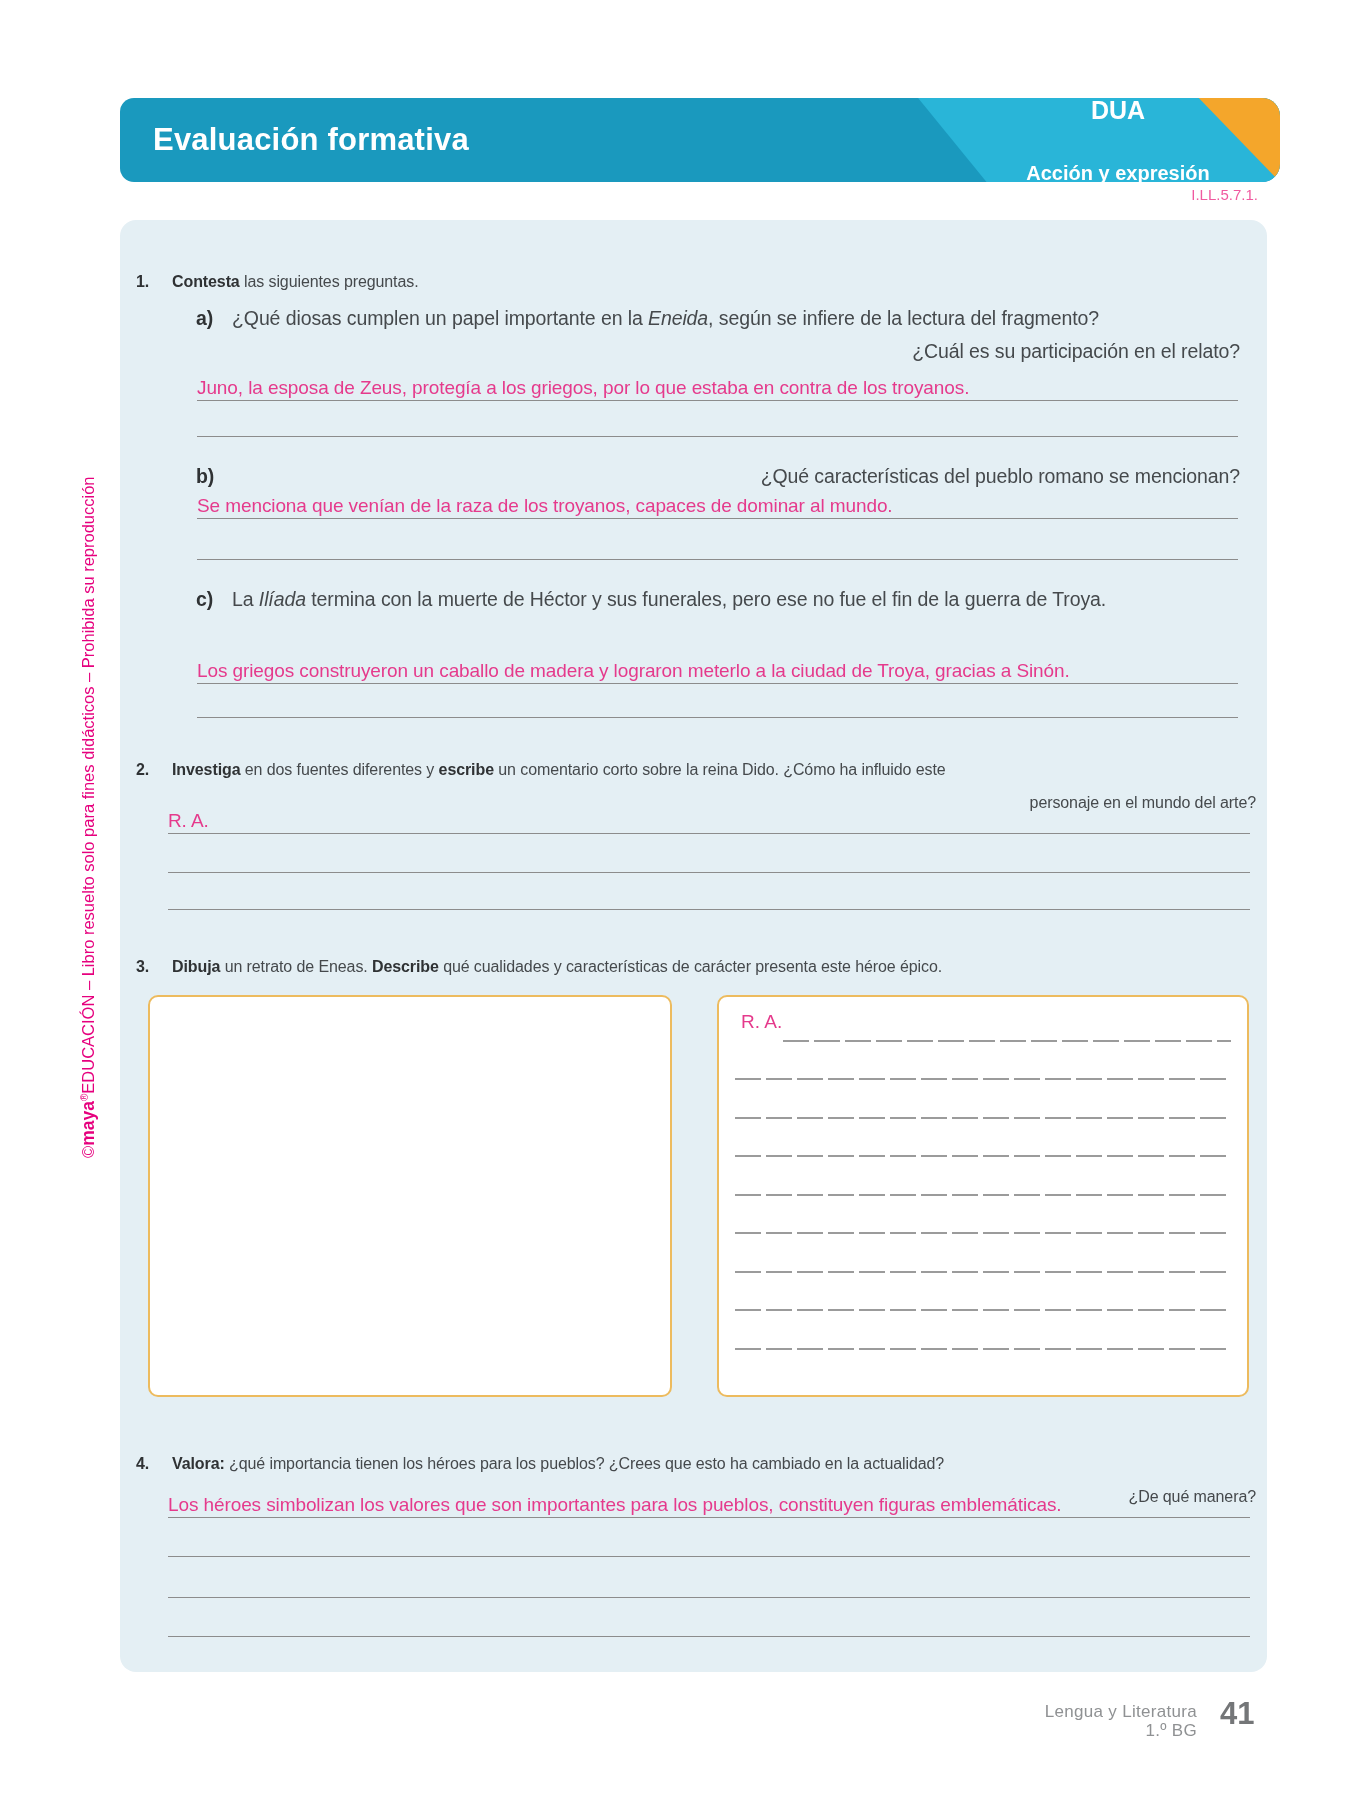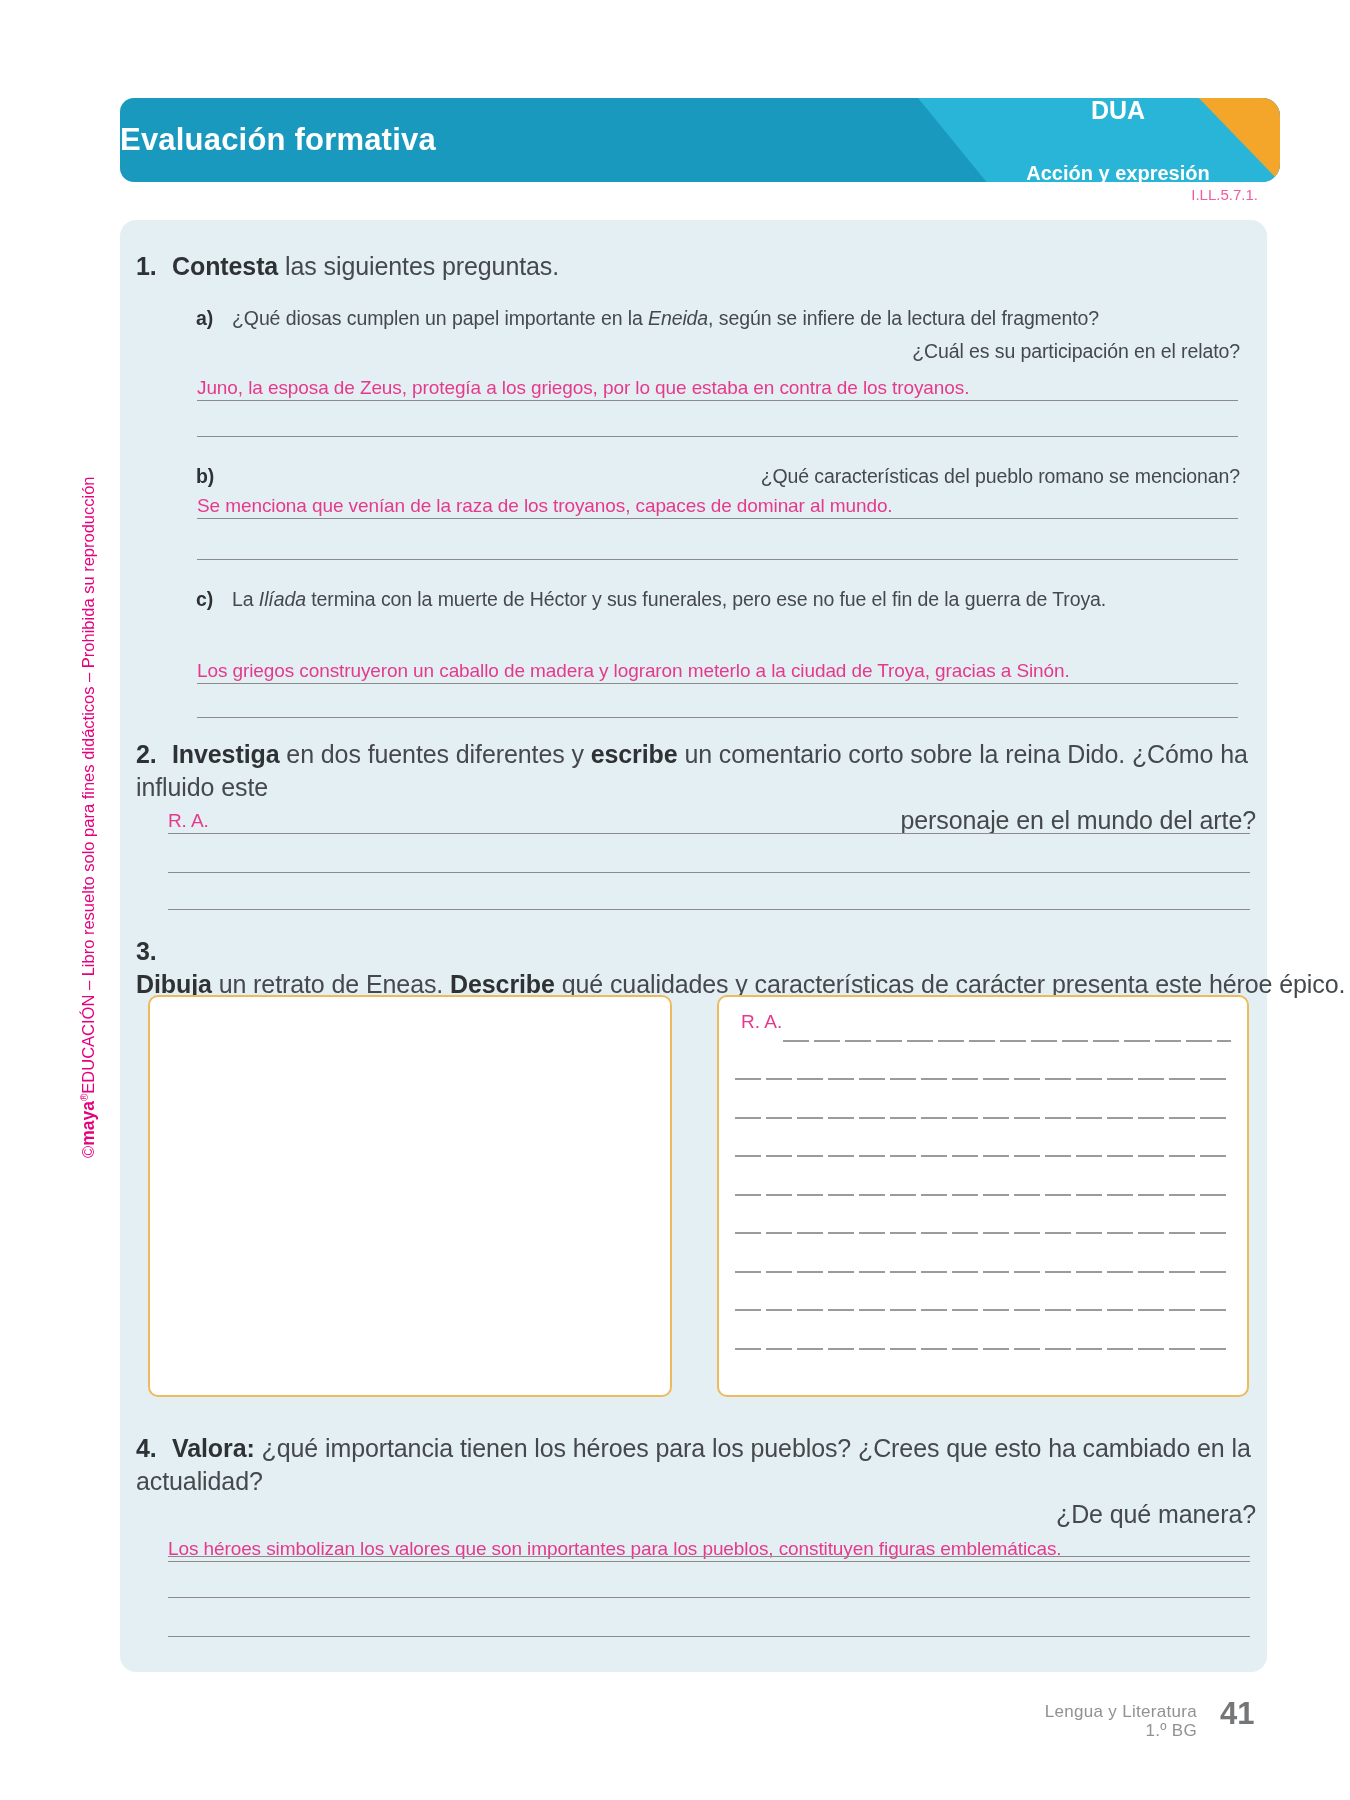--- a/index.html
+++ b/index.html
@@ -17,21 +17,21 @@
     position:absolute; inset:0;
     background:#29B5D8;
     clip-path:polygon(68.8% 0, 100% 0, 100% 100%, 74.7% 100%);
   }
   .banner-orange{
     position:absolute; inset:0;
     background:#F4A62B;
     clip-path:polygon(93% 0, 100% 0, 100% 100%);
   }
   .banner-title{
-    position:relative; color:#ffffff;
+    position:relative; padding-left:33px; color:#ffffff;
     font-size:31px; font-weight:bold; letter-spacing:0.2px;
   }
   .dua-block{
     position:absolute; left:832px; width:332px; top:50%;
     transform:translateY(-50%); text-align:center; color:#ffffff; line-height:1.2;
   }
   .dua-main{font-size:25px; font-weight:bold;}
   .dua-sub{font-size:20px; font-weight:bold;margin-top:36px;}
   .standard-code{
     position:absolute; right:92px; top:186px;
@@ -46,21 +46,21 @@
   .side-notice .brand{font-weight:bold; font-size:17.5px;}
   .side-notice .reg{font-size:10px; vertical-align:super;}
   
   .panel{
     position:absolute; left:120px; top:220px; width:1147px; height:1452px;
     background:#E4EFF4; border-radius:16px;
   }
   .q, .sub, .ansline, .blankline, .subtext-line{box-sizing:border-box;}
   .q{
     position:absolute; left:16px; width:1120px;
-    color:#45494C; font-size:25px; line-height:33px; letter-spacing:-0.1px;
+    color:#45494C; font-size:16px; line-height:33px; letter-spacing:-0.1px;margin-top:15px;
   }
   .qnum{
     display:inline-block; width:36px; font-weight:bold; color:#2F3234;
   }
   .qbody{display:inline;}
   .qflow{margin-left:36px; display:block; margin-top:-33px;}
   .bold{font-weight:bold; color:#2F3234;}
   .ital{font-style:italic;}
   .sub{
     position:absolute; left:76px; width:1044px;
@@ -184,21 +184,21 @@
       <div class="rline" style="top:235px;"></div>
       <div class="rline" style="top:274px;"></div>
       <div class="rline" style="top:312px;"></div>
       <div class="rline" style="top:351px;"></div>
     </div>
 
     <div class="q" style="top:1212px;">
       <span class="qnum">4.</span><span class="qbody"><span class="bold">Valora:</span><span> ¿qué importancia tienen los héroes para los pueblos? ¿Crees que esto ha cambiado en la actualidad?</span></span>
       <span class="qflow nowrap" style="margin-top:0;">¿De qué manera?</span>
     </div>
-    <div class="ansline indent-q" style="top:1316px;">Los héroes simbolizan los valores que son importantes para los pueblos, constituyen figuras emblemáticas.</div>
+    <div class="ansline indent-q" style="top:1272px;">Los héroes simbolizan los valores que son importantes para los pueblos, constituyen figuras emblemáticas.</div>
     <div class="blankline indent-q" style="top:1311px;"></div>
     <div class="blankline indent-q" style="top:1352px;"></div>
     <div class="blankline indent-q" style="top:1391px;"></div>
 
   </div>
 
   <div class="footer-text">
     <div>Lengua y Literatura</div>
     <div>1.º BG</div>
   </div>

